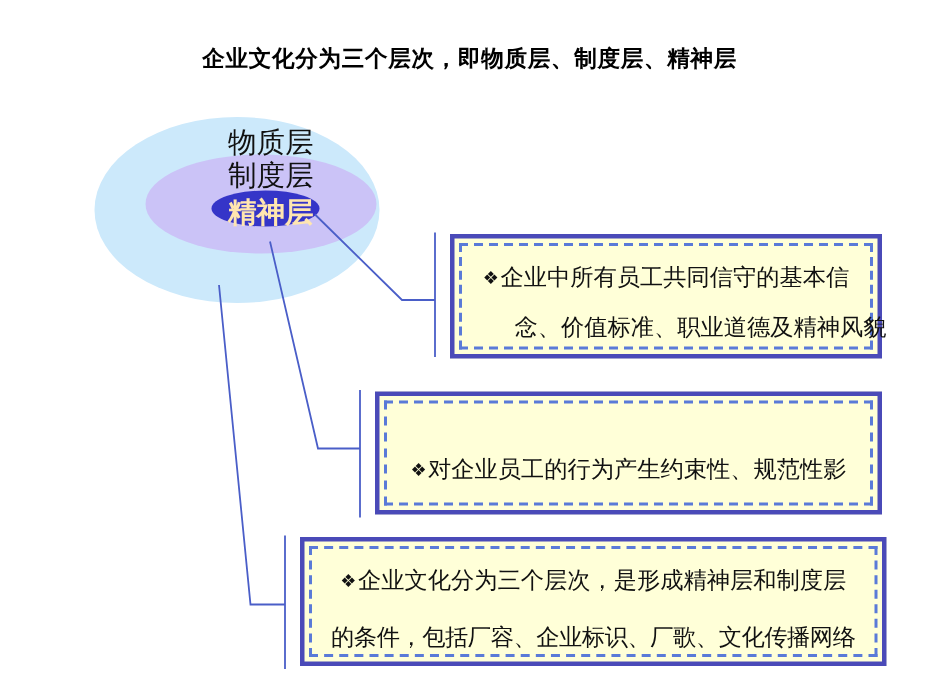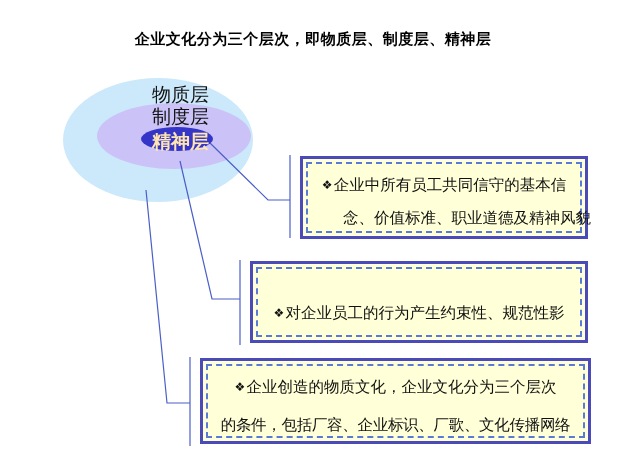--- a/index.html
+++ b/index.html
@@ -43,15 +43,15 @@
   <div class="txt" style="top:49px;margin-left:40px;">念、价值标准、职业道德及精神风貌</div>
 </div>
 
 <div class="box" style="left:250px;top:261px;width:338px;height:82px;">
   <div class="dash"></div>
   <div class="txt" style="top:27px;margin-top:12px;"><span class="bullet">❖</span><span>对企业员工的行为产生约束性、规范性影</span></div>
 </div>
 
 <div class="box" style="left:200px;top:358px;width:391px;height:86px;">
   <div class="dash"></div>
-  <div class="txt" style="top:16px;"><span class="bullet">❖</span><span>企业创造的物质文化，企业文化分为三个层次</span></div>
+  <div class="txt" style="top:16px;"><span class="bullet">❖</span><span>企业文化分为三个层次，是形成精神层和制度层</span></div>
   <div class="txt" style="top:54px;letter-spacing:-0.3px;">的条件，包括厂容、企业标识、厂歌、文化传播网络</div>
 </div>
 
 </body></html>

